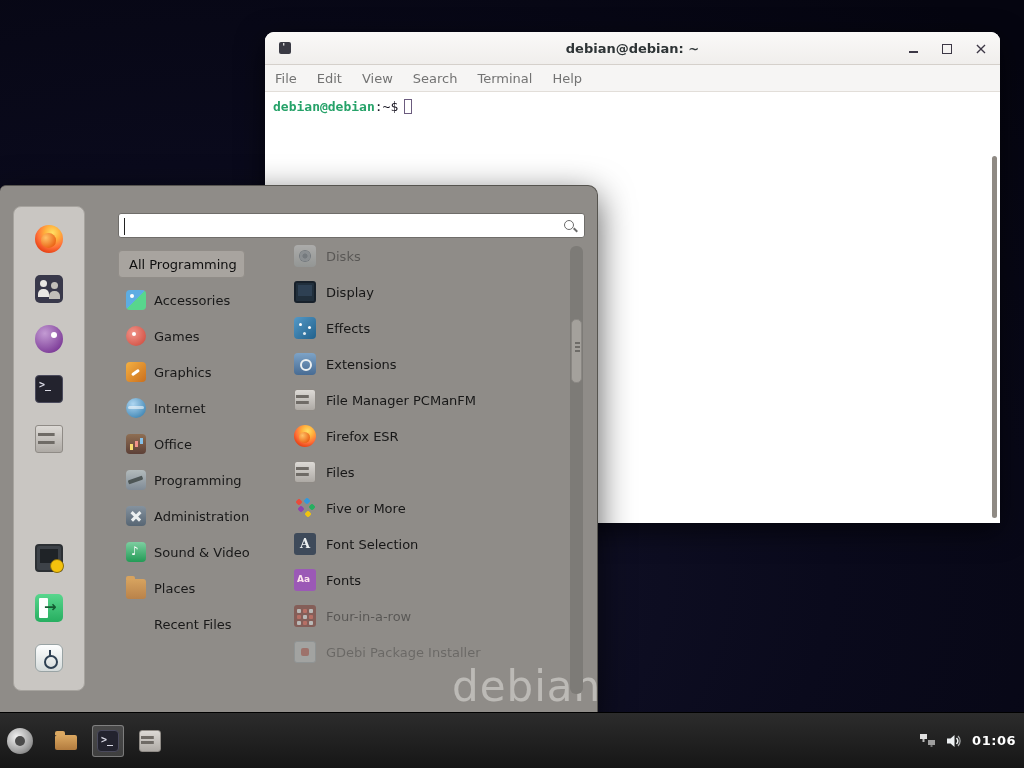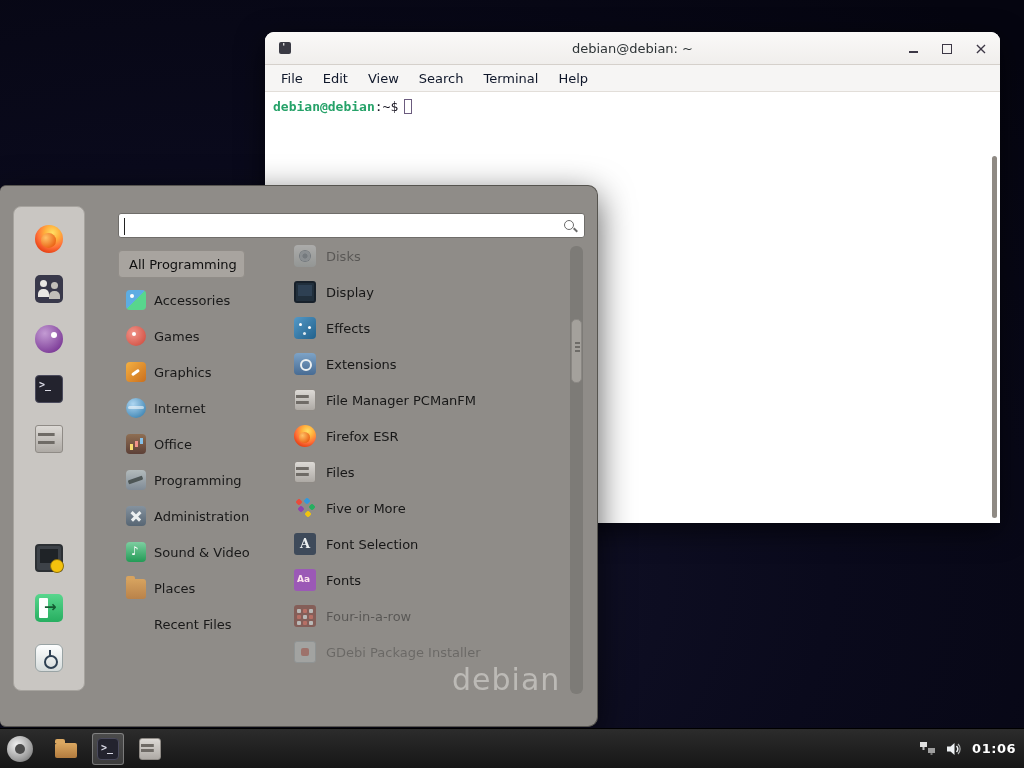--- a/index.html
+++ b/index.html
@@ -9,28 +9,28 @@
 
   
   .terminal-window { position:absolute; left:265px; top:32px; width:735px; height:491px;
     background:#fff; border-radius:9px 9px 0 0; box-shadow:0 8px 28px rgba(0,0,0,.6); z-index:2; }
   .titlebar { height:33px; background:linear-gradient(#faf9f8,#f0eeec); border-bottom:1px solid #d5d0cb;
     border-radius:9px 9px 0 0; position:relative; display:flex; align-items:center; }
   .title-app-icon { position:absolute; left:14px; top:10px; width:12px; height:12px; background:#3a3a44;
     border-radius:2px; }
   .title-app-icon::after { content:"'"; color:#e8e8e8; font:bold 9px "DejaVu Sans Mono",monospace;
     position:absolute; left:2px; top:0px; }
-  .win-title { position:absolute; left:0; right:0; text-align:center; font-size:13px; font-weight:normal; color:#2e3436; }
+  .win-title { position:absolute; left:0; right:0; text-align:center; font-size:13px; font-weight:bold; color:#2e3436; }
   .win-controls { position:absolute; right:10px; top:0; height:33px; display:flex; align-items:center; gap:16px; }
   .wc { width:18px; height:18px; display:flex; align-items:center; justify-content:center; color:#3d3846; }
   .wc-min::after { content:""; width:9px; height:2px; background:#3d3846; margin-top:7px; }
   .wc-max::after { content:""; width:8px; height:8px; border:1.5px solid #3d3846; }
   .wc-close::after { content:"\00D7"; font-size:16px; line-height:1; }
   .menubar { height:27px; background:#f6f5f4; border-bottom:1px solid #e2ded9; display:flex; align-items:center;
-    padding-left:6px; font-size:13px; color:#0f172a; }
+    padding-left:0; font-size:13px; color:#737373; }
   .menubar .mitem { padding:0 10px; }
   .term-body { position:relative; height:430px; background:#ffffff; padding:7px 8px;
     font:13px "DejaVu Sans Mono","Liberation Mono",monospace; }
   .prompt-user { color:#26a269; font-weight:bold; }
   .prompt-path { color:#171421; }
   .term-cursor { display:inline-block; width:8px; height:15px; border:1px solid #6b5b7e;
     vertical-align:text-bottom; margin-left:6px; }
   .term-scrollbar { position:absolute; top:64px; right:3px; bottom:4px; width:5px;
     background:#8f8a84; border-radius:3px; }
 
@@ -67,21 +67,21 @@
   .app-row.dim { opacity:.45;text-align:center; }
   .app-row.dim2 { opacity:.3; }
 
   .menu-scroll { position:absolute; left:570px; top:60px; width:13px; height:448px; background:#7d7b77;
     border-radius:6px; }
   .menu-scroll-thumb { position:absolute; left:1px; top:73px; width:11px; height:64px; background:#a4a19c;
     border:1px solid #8a8783; border-radius:5px; }
   .menu-scroll-thumb::after { content:""; position:absolute; left:3px; top:26px; width:5px; height:2px;
     background:#6e6c68; box-shadow:0 4px 0 #6e6c68, 0 -4px 0 #6e6c68; }
 
-  .menu-watermark { position:absolute; left:452px; top:476px; font-size:30px; font-weight:500;
+  .menu-watermark { position:absolute; left:452px; top:476px; font-size:42px; font-weight:500;
     color:rgba(238,236,233,.48); letter-spacing:1px;text-align:center; }
 
   
   .ic { flex:none; position:relative; }
   .s20 { width:20px; height:20px; }
   .s22 { width:22px; height:22px; }
   .s28 { width:28px; height:28px; }
 
   .i-firefox { border-radius:50%;
     background:radial-gradient(circle at 62% 28%, #ffe066 0%, #ffb13d 28%, #ff7139 55%, #e3390f 82%, #c3248f 100%); }
@@ -185,21 +185,21 @@
     radial-gradient(circle at 11px 12px, #ecf0f1 2px, transparent 2.5px),
     radial-gradient(circle at 17px 12px, #e74c3c 2px, transparent 2.5px),
     radial-gradient(circle at 5px 18px, #ecf0f1 2px, transparent 2.5px),
     radial-gradient(circle at 11px 18px, #e74c3c 2px, transparent 2.5px),
     radial-gradient(circle at 17px 18px, #ecf0f1 2px, transparent 2.5px); }
   .a-gdebi { border-radius:3px; background:#cfd8dc; border:1px solid #90a4ae; }
   .a-gdebi::after { content:""; position:absolute; left:6px; top:6px; width:8px; height:8px; background:#c0392b;
     border-radius:2px; }
 
   
-  .taskbar { position:absolute; left:0; bottom:0; width:1024px; height:40px;
+  .taskbar { position:absolute; left:0; bottom:0; width:1024px; height:56px;
     background:linear-gradient(#2c2c2c,#161616); border-top:1px solid #000; z-index:10;
     display:flex; align-items:center; }
   .menu-btn { width:40px; height:40px; display:flex; align-items:center; justify-content:center; }
   .menu-logo { width:26px; height:26px; border-radius:50%;
     background:radial-gradient(circle at 38% 35%, #f2f2f2, #9e9e9e 62%, #5c5c5c 100%); position:relative; }
   .menu-logo::after { content:""; position:absolute; left:8px; top:8px; width:10px; height:10px; border-radius:50%;
     background:#4a4a4a; }
   .launcher { width:32px; height:32px; margin-left:10px; display:flex; align-items:center; justify-content:center;
     border-radius:3px; border:1px solid transparent; }
   .launcher.active { background:rgba(255,255,255,.16); border:1px solid rgba(255,255,255,.3); }

